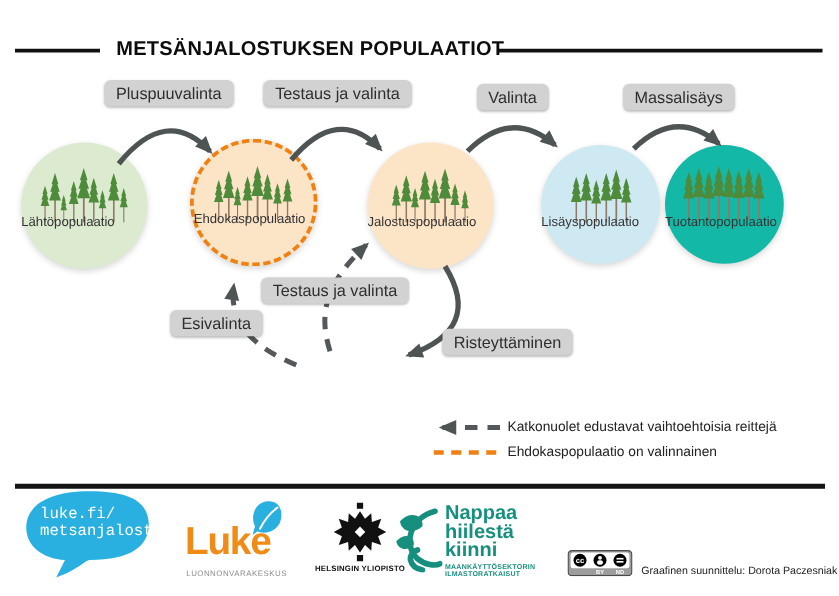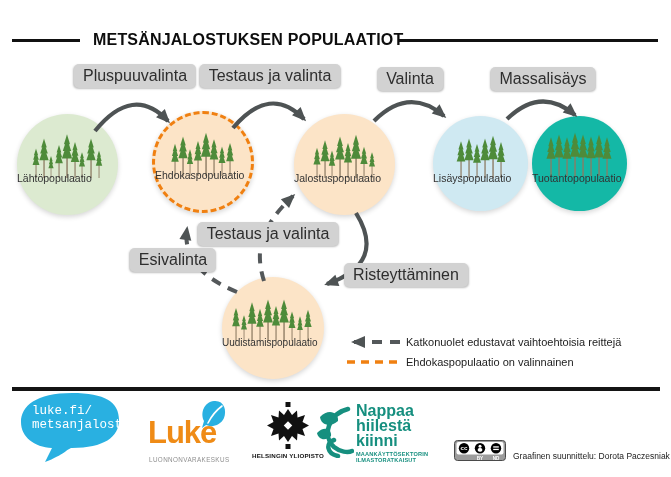--- a/index.html
+++ b/index.html
@@ -12,21 +12,21 @@
               color:#0d0d0d;letter-spacing:.2px;white-space:nowrap;}
 
   
   .pop{position:absolute;border-radius:50%;box-shadow:0 2px 5px rgba(0,0,0,.16);}
   .pop .trees{position:absolute;left:50%;transform:translateX(-50%);}
   .pop .plab{position:absolute;left:0;width:100%;text-align:left;font-size:10.5px;
              color:#333;white-space:nowrap;}
 
   
   .tag{position:absolute;transform:translateX(-50%);background:#d2d2d2;color:#2e2e2e;
-       font-size:16px;padding:3px 9px;border-radius:5px;white-space:nowrap;
+       font-size:13px;padding:3px 9px;border-radius:5px;white-space:nowrap;
        box-shadow:0 1px 2px rgba(0,0,0,.25);z-index:5;}
 
   
   .overlay{position:absolute;left:0;top:0;z-index:4;}
 
   
   .legend-text{position:absolute;font-size:11px;color:#222;white-space:nowrap;z-index:5;}
 
   
   .footer-bar{position:absolute;left:12px;top:387px;width:648px;height:4px;background:#141414;}
@@ -129,35 +129,20 @@
       <use href="#tree" transform="translate(21,44) scale(.84) translate(-6,-46)"></use>
       <use href="#tree" transform="translate(29,44) scale(.94) translate(-6,-46)"></use>
       <use href="#tree" transform="translate(37,44) scale(.90) translate(-6,-46)"></use>
       <use href="#tree" transform="translate(45,44) scale(.86) translate(-6,-46)"></use>
       <use href="#tree" transform="translate(53,44) scale(.90) translate(-6,-46)"></use>
       <use href="#tree" transform="translate(61,44) scale(.84) translate(-6,-46)"></use>
     </svg>
     <div class="plab" style="top:56px">Tuotantopopulaatio</div>
   </div>
 
-  <div class="pop" style="left:222px;top:277px;width:102px;height:102px;background:#fce4c7;">
-    <svg class="trees" style="top:18px" width="84" height="46">
-      <use href="#tree" transform="translate(5,46) scale(.72) translate(-6,-46)"></use>
-      <use href="#tree" transform="translate(13,46) scale(.56) translate(-6,-46)"></use>
-      <use href="#tree" transform="translate(21,46) scale(.84) translate(-6,-46)"></use>
-      <use href="#tree" transform="translate(29,46) scale(.70) translate(-6,-46)"></use>
-      <use href="#tree" transform="translate(37,46) scale(.90) translate(-6,-46)"></use>
-      <use href="#tree" transform="translate(45,46) scale(.76) translate(-6,-46)"></use>
-      <use href="#tree" transform="translate(53,46) scale(.90) translate(-6,-46)"></use>
-      <use href="#tree" transform="translate(61,46) scale(.64) translate(-6,-46)"></use>
-      <use href="#tree" transform="translate(69,46) scale(.54) translate(-6,-46)"></use>
-      <use href="#tree" transform="translate(77,46) scale(.68) translate(-6,-46)"></use>
-    </svg>
-    <div class="plab" style="top:60px;font-size:10px">Uudistamispopulaatio</div>
-  </div>
 
   <svg class="overlay" width="671" height="477">
     <defs>
       <marker id="ah" markerUnits="userSpaceOnUse" markerWidth="16" markerHeight="14" refX="12" refY="7" orient="auto">
         <path d="M1,1 L15,7 L1,13 Z" fill="#4e5354"></path>
       </marker>
     </defs>
     <path d="M 95 131 Q 133 84 168 121" fill="none" stroke="#4e5354" stroke-width="4.2" marker-end="url(#ah)"></path>
     <path d="M 233 128 Q 270 84 304 119" fill="none" stroke="#4e5354" stroke-width="4.2" marker-end="url(#ah)"></path>
     <path d="M 374 121 Q 409 86 444 116" fill="none" stroke="#4e5354" stroke-width="4.2" marker-end="url(#ah)"></path>

